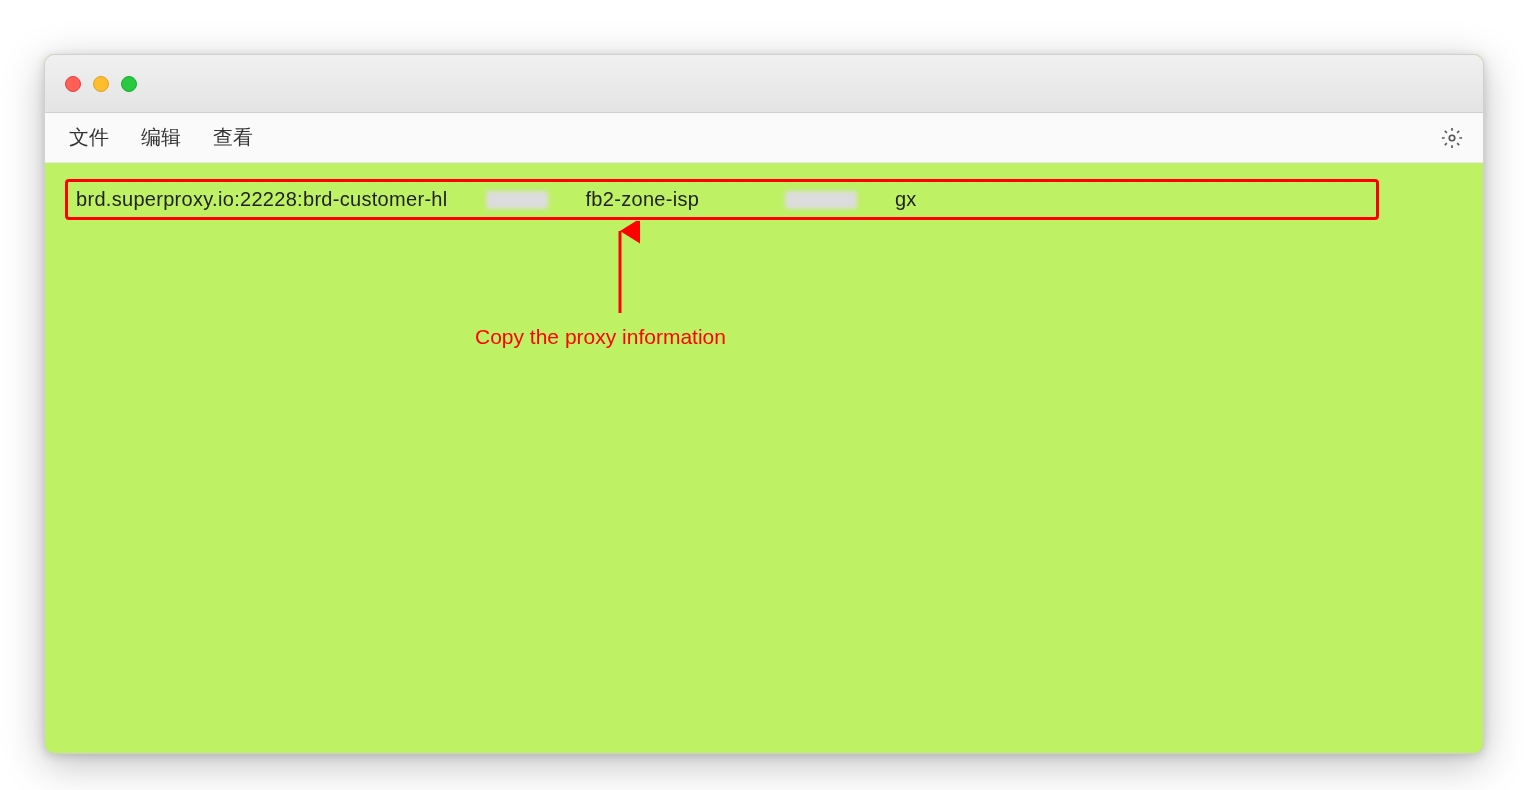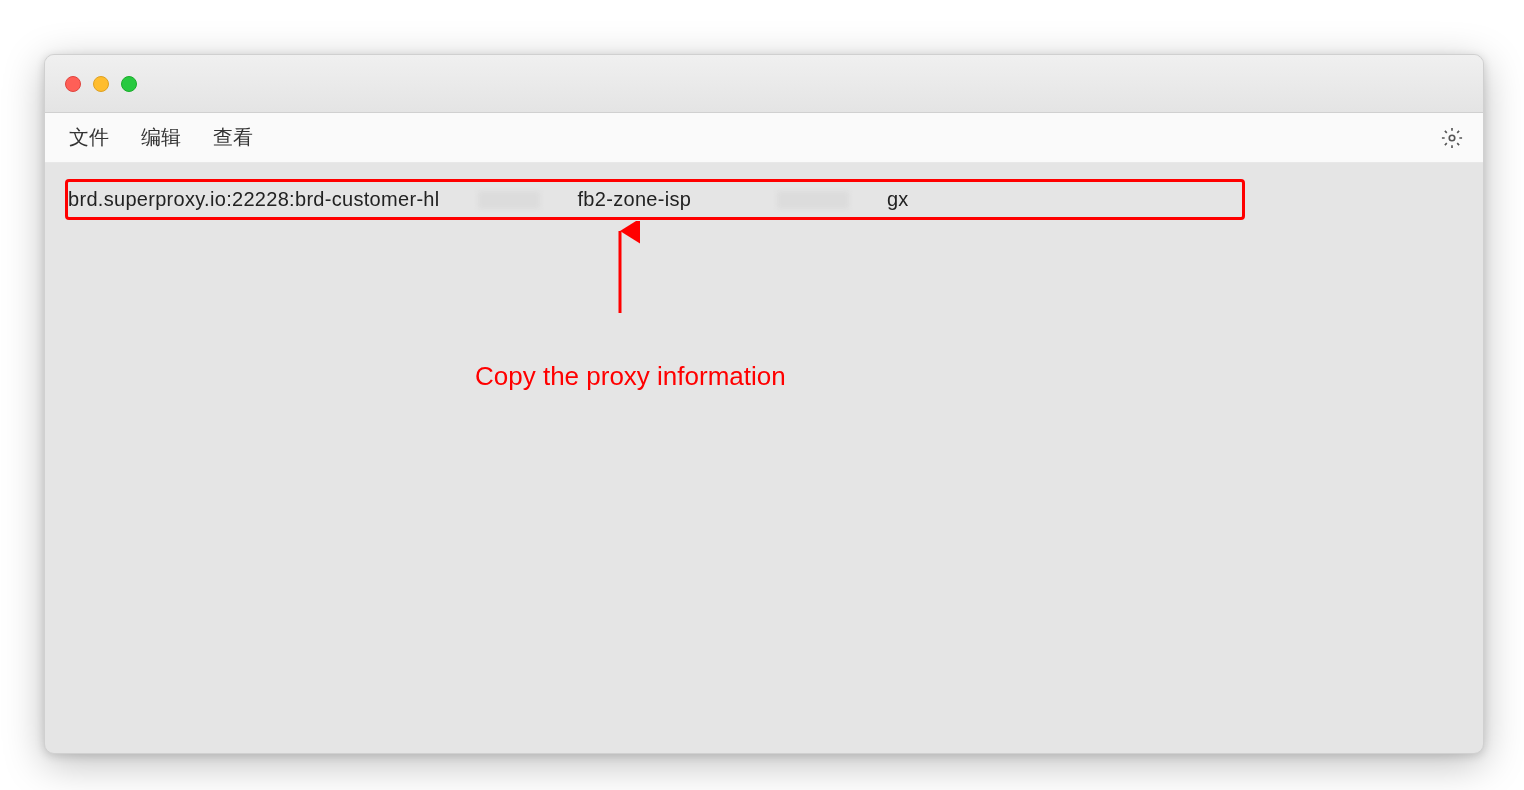--- a/index.html
+++ b/index.html
@@ -15,21 +15,21 @@
       height: 790px;
       position: relative;
     }
     
     .window {
       position: absolute;
       top: 54px;
       left: 44px;
       width: 1440px;
       height: 700px;
-      background: #e5e5e5;
+      background: #bef264;
       border-radius: 10px;
       box-shadow: 0 10px 40px rgba(0,0,0,0.25), 0 2px 10px rgba(0,0,0,0.15);
       overflow: hidden;
       border: 1px solid #d0d0d0;
     }
     
     .titlebar {
       height: 58px;
       background: linear-gradient(to bottom, #f0f0f0, #e4e4e4);
       border-bottom: 1px solid #d0d0d0;
@@ -77,22 +77,22 @@
     }
     
     .content {
       padding: 16px 20px;
       position: relative;
     }
     
     .highlight-box {
       border: 3px solid #ff0000;
       border-radius: 4px;
-      padding: 6px 0;
-      width: 1180px;
+      padding: 6px 8px;
+      width: 1314px;
       display: flex;
       align-items: center;
       flex-wrap: nowrap;
       gap: 36px;
     }
     
     .proxy-text {
       font-size: 20px;
       color: #222;
       white-space: nowrap;
@@ -112,23 +112,22 @@
     .arrow-svg {
       position: absolute;
       left: 555px;
       top: 58px;
     }
     
     .annotation-text {
       position: absolute;
       left: 430px;
       top: 162px;
-      font-size: 26px;
+      font-size: 21px;
       color: #ff0000;
-      margin-top: 36px;
     }
   </style>
 </head>
 <body>
 
 <div class="window">
 
   <div class="titlebar">
     <div class="traffic-light traffic-close"></div>
     <div class="traffic-light traffic-min"></div>

